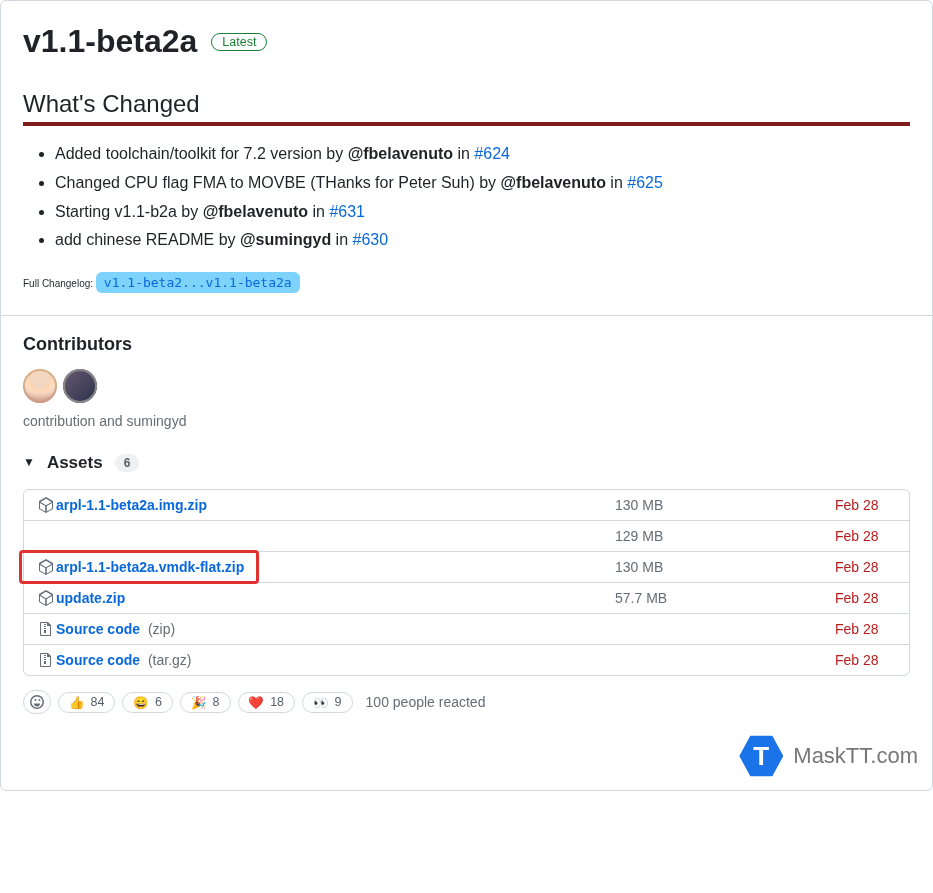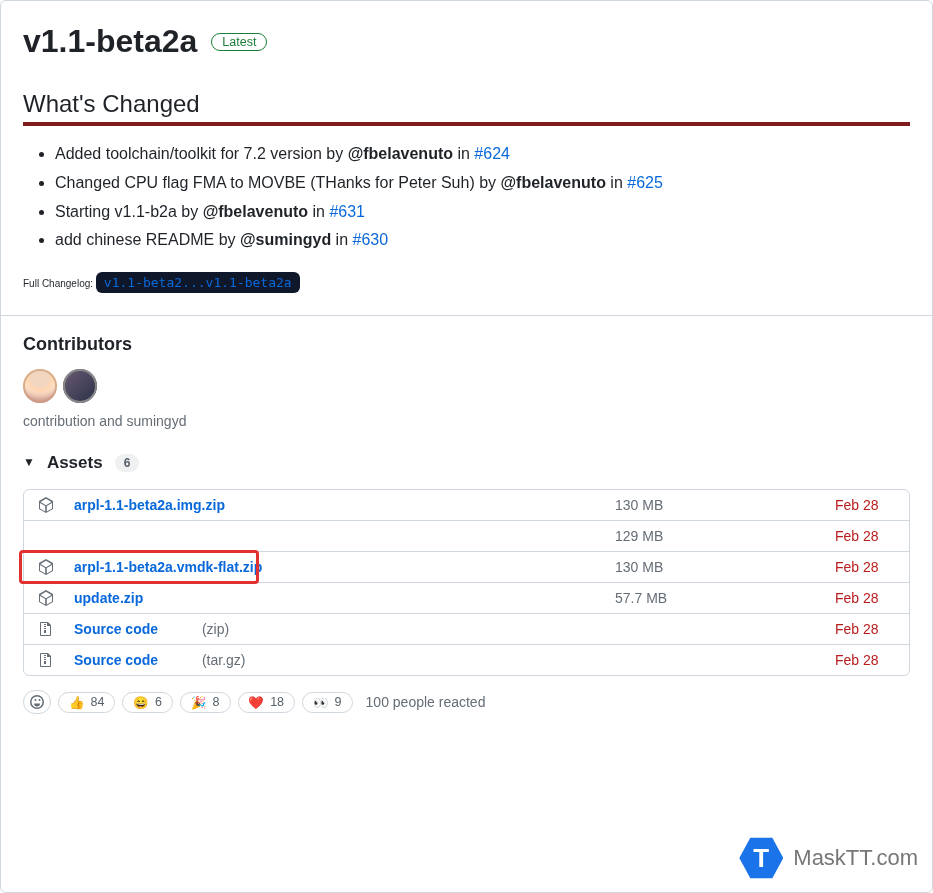--- a/index.html
+++ b/index.html
@@ -1,42 +1,42 @@
 <!DOCTYPE html>
 <html><head>
 <meta charset="utf-8">
 <style>
   * { box-sizing: border-box; }
   html, body { margin:0; padding:0; font-family: -apple-system, BlinkMacSystemFont, "Segoe UI", Helvetica, Arial, sans-serif; color:#1f2328; background:#fff; }
-  .container { width:933px; height:893px; border:1px solid #d0d7de; border-radius:6px; padding:22px 22px 10px 22px; position:relative; overflow:hidden; }
+  .container { width:933px; height:791px; border:1px solid #d0d7de; border-radius:6px; padding:22px 22px 10px 22px; position:relative; overflow:hidden; }
   .release-header { display:flex; align-items:center; gap:14px; margin-bottom:30px; }
   .release-title { font-size:32px; font-weight:600; margin:0; }
   .latest-badge { display:inline-block; border:1px solid #1a7f37; color:#1a7f37; border-radius:2em; padding:1px 10px; font-size:12.5px; font-weight:500;text-align:right; }
   h2.section { font-size:24px; font-weight:400; margin:0 0 4px 0; padding-bottom:4px; border-bottom:4px solid #7f1d1d; }
   h2.section.nc { margin-top:24px; }
   ul.bullets { margin:14px 0 18px 0; padding-left:32px; }
   ul.bullets li { line-height:1.8; font-size:16px; }
   .mention { font-weight:600; color:#1f2328; }
   .link { color:#0969da; text-decoration:none; }
   .fc-label { font-size:10px; }
-  .code-ref { font-family: ui-monospace, SFMono-Regular, Menlo, Consolas, monospace; background:#0f172a; color:#0969da; padding:3px 8px; border-radius:6px; font-size:13px; }
+  .code-ref { font-family: ui-monospace, SFMono-Regular, Menlo, Consolas, monospace; background:#7dd3fc; color:#0969da; padding:3px 8px; border-radius:6px; font-size:13px; }
   .sep { border-top:1px solid #d0d7de; margin:24px -22px 18px -22px; }
   .contrib-title { font-size:18px; font-weight:600; margin:0 0 14px 0; }
   .avatars { display:flex; gap:6px; margin-bottom:10px; }
   .avatar { width:34px; height:34px; border-radius:50%; background:#eee; display:inline-block; position:relative; overflow:hidden; }
   .avatar.one { background: radial-gradient(circle at 50% 28%, #f2d6c0 32%, #ffd5b0 36%, #fff0e0 70%); box-shadow:inset 0 -14px 6px -8px #c98, inset 0 0 0 2px #d8b08c; }
   .avatar.two { background: linear-gradient(135deg,#6b5b73 0%,#283048 100%); box-shadow:inset 0 0 0 2px #888; }
   .contrib-names { color:#656d76; font-size:14px; }
   .assets-header { display:flex; align-items:center; gap:12px; margin-top:24px; font-size:17px; font-weight:600; cursor:pointer; }
   .assets-header .caret { font-size:12px; display:inline-block; transform:translateY(-1px); }
   .count-badge { background:#eef0f2; color:#57606a; border-radius:2em; font-size:12px; font-weight:600; padding:2px 9px; }
   .assets-list { border:1px solid #d0d7de; border-radius:6px; margin-top:16px; }
   .asset-row { display:flex; align-items:center; padding:7px 14px; border-top:1px solid #d0d7de; font-size:14px; }
   .asset-row:first-child { border-top:none; }
-  .asset-name { display:flex; align-items:center; gap:20px; color:#0969da; font-weight:600; cursor:pointer; }
+  .asset-name { display:flex; align-items:center; gap:2px; color:#0969da; font-weight:600; cursor:pointer; }
   .asset-name .sc-suffix { color:#656d76; font-weight:400; }
   .asset-icon { width:16px; height:16px; fill:#656d76; flex-shrink:0; }
   .asset-size { margin-left:auto; width:220px; color:#656d76; }
   .asset-date { width:60px; color:#b91c1c; text-align:left; }
   .highlight-row { position:relative; }
   .highlight-box { position:absolute; left:-5px; top:-2px; width:240px; height:34px; border:3px solid #e03030; border-radius:4px; pointer-events:none; }
   .reactions { display:flex; align-items:center; gap:7px; margin-top:14px; }
   .reaction-btn { display:inline-flex; align-items:center; gap:6px; border:1px solid #d0d7de; border-radius:2em; background:#fff; padding:2px 10px; font-size:12.5px; color:#57606a; cursor:pointer; }
   .reaction-btn.add { padding:3px 5px; }
   .reaction-summary { margin-left:6px; color:#656d76; font-size:14px; }

